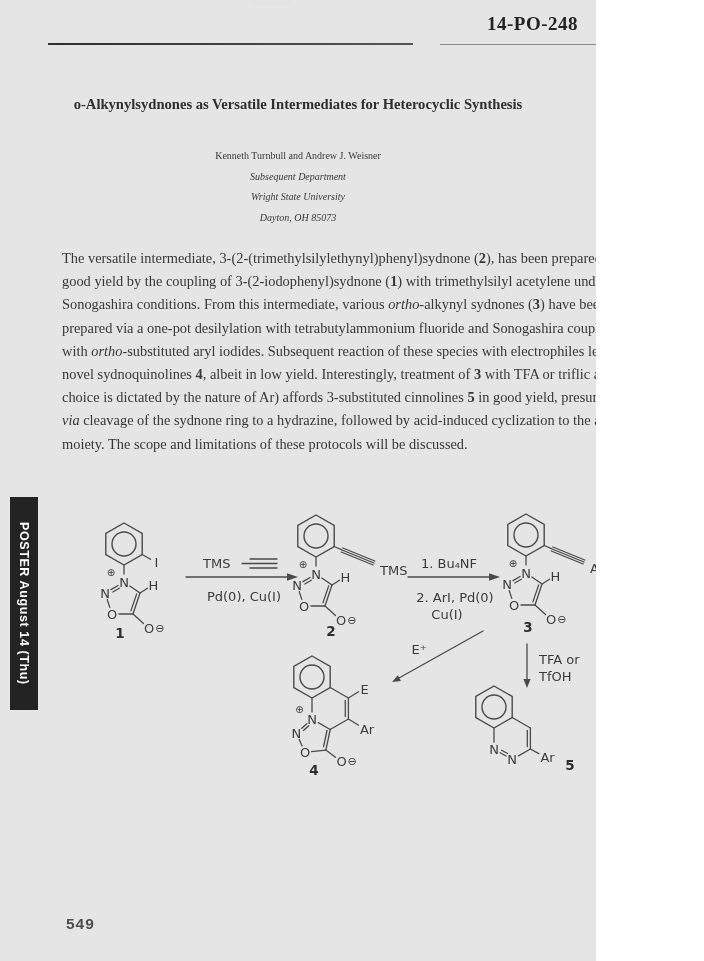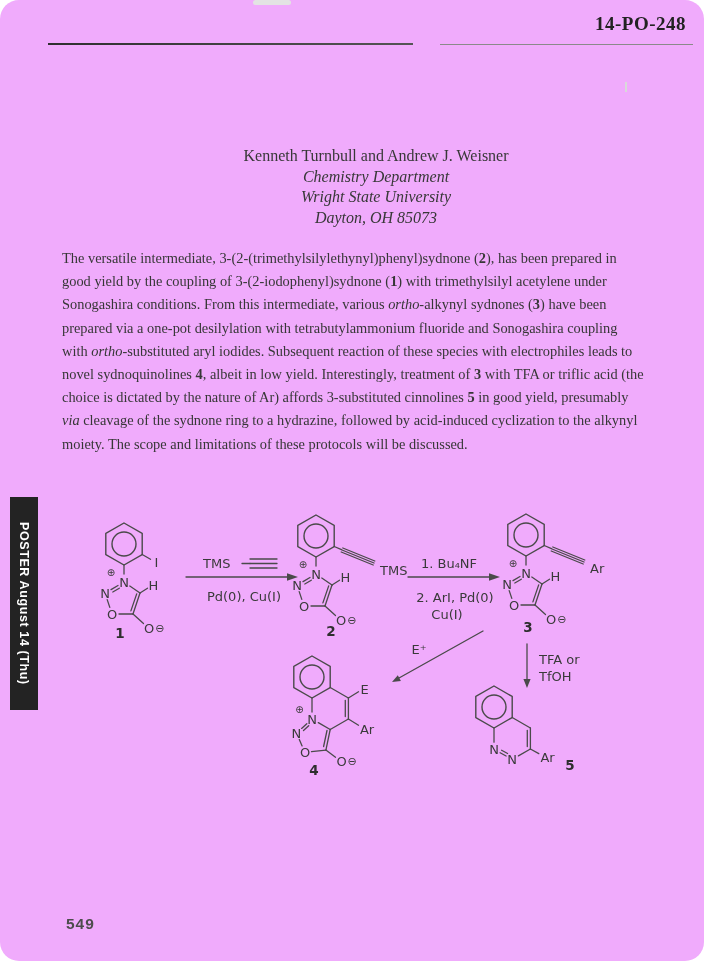--- a/index.html
+++ b/index.html
@@ -1,35 +1,35 @@
 <!DOCTYPE html>
 <html><head>
 <meta charset="utf-8">
 <style>
   html,body{margin:0;padding:0;background:#fff;}
   .page{
-    position:relative;width:704px;height:961px;background:#f0abfc;
-    font-family:"Liberation Serif",serif;color:#333;overflow:hidden;border-radius:19px;
+    position:relative;width:596px;height:961px;background:#e5e5e5;
+    font-family:"Liberation Serif",serif;color:#333;overflow:hidden;
   }
   .header-code{
     position:absolute;top:13px;right:18px;font-size:19px;font-weight:bold;
     letter-spacing:.5px;color:#222;
   }
   .rule{position:absolute;background:#3c3c3c;}
   .rule-left{left:48px;top:43px;width:365px;height:2px;background:linear-gradient(90deg,#2f2f2f,#555);}
   .rule-right{left:440px;top:44px;width:253px;height:1px;background:#8a8a8a;}
   .smudge{position:absolute;left:253px;top:0;width:38px;height:5px;background:#e3e3e3;border-radius:3px;}
   .artifact{position:absolute;left:625px;top:82px;width:2px;height:10px;background:#d9d9d9;}
   .title{
     position:absolute;top:96px;left:0;width:100%;text-align:center;margin:0;
     font-size:14.6px;font-weight:bold;color:#2e2e2e;
   }
   .authors{
     position:absolute;top:146px;left:0;width:100%;text-align:center;
-    font-size:16px;line-height:20.5px;color:#383838;margin-left:24px;
+    font-size:10px;line-height:20.5px;color:#383838;
   }
   .authors .it{font-style:italic;}
   .abstract{
     position:absolute;top:247px;left:62px;width:584px;margin:0;
     font-size:14.4px;line-height:23.2px;color:#373737;text-align:left;
   }
   .seg-i{font-style:italic;text-align:right;}
   .seg-b{font-weight:bold;}
   .scheme{position:absolute;left:0;top:492px;width:704px;height:300px;}
   .scheme .bond{stroke:#4a4a4a;stroke-width:1.3;fill:none;stroke-linecap:round;}
@@ -62,24 +62,25 @@
 
 <div class="page">
 
   <div class="smudge"></div>
   <div class="artifact"></div>
 
   <div class="header-code">14-PO-248</div>
   <div class="rule rule-left"></div>
   <div class="rule rule-right"></div>
 
+  <h1 class="title">o-Alkynylsydnones as Versatile Intermediates for Heterocyclic Synthesis</h1>
 
   <div class="authors">
     <div>Kenneth Turnbull and Andrew J. Weisner</div>
-    <div class="it">Chemistry Department</div>
+    <div class="it">Subsequent Department</div>
     <div class="it">Wright State University</div>
     <div class="it">Dayton, OH 85073</div>
   </div>
 
   <p class="abstract"><span>The versatile intermediate, 3-(2-(trimethylsilylethynyl)phenyl)sydnone (</span><span class="seg-b">2</span><span>), has been prepared in good yield by the coupling of 3-(2-iodophenyl)sydnone (</span><span class="seg-b">1</span><span>) with trimethylsilyl acetylene under Sonogashira conditions. From this intermediate, various </span><span class="seg-i">ortho</span><span>-alkynyl sydnones (</span><span class="seg-b">3</span><span>) have been prepared via a one-pot desilylation with tetrabutylammonium fluoride and Sonogashira coupling with </span><span class="seg-i">ortho</span><span>-substituted aryl iodides. Subsequent reaction of these species with electrophiles leads to novel sydnoquinolines </span><span class="seg-b">4</span><span>, albeit in low yield. Interestingly, treatment of </span><span class="seg-b">3</span><span> with TFA or triflic acid (the choice is dictated by the nature of Ar) affords 3-substituted cinnolines </span><span class="seg-b">5</span><span> in good yield, presumably </span><span class="seg-i">via</span><span> cleavage of the sydnone ring to a hydrazine, followed by acid-induced cyclization to the alkynyl moiety. The scope and limitations of these protocols will be discussed.</span></p>
 
   <svg class="scheme" viewBox="0 492 704 300">
     <defs>
       <g id="benz">
         <path class="ring" d="M0,-21 L18.2,-10.5 L18.2,10.5 L0,21 L-18.2,10.5 L-18.2,-10.5 Z"></path>

